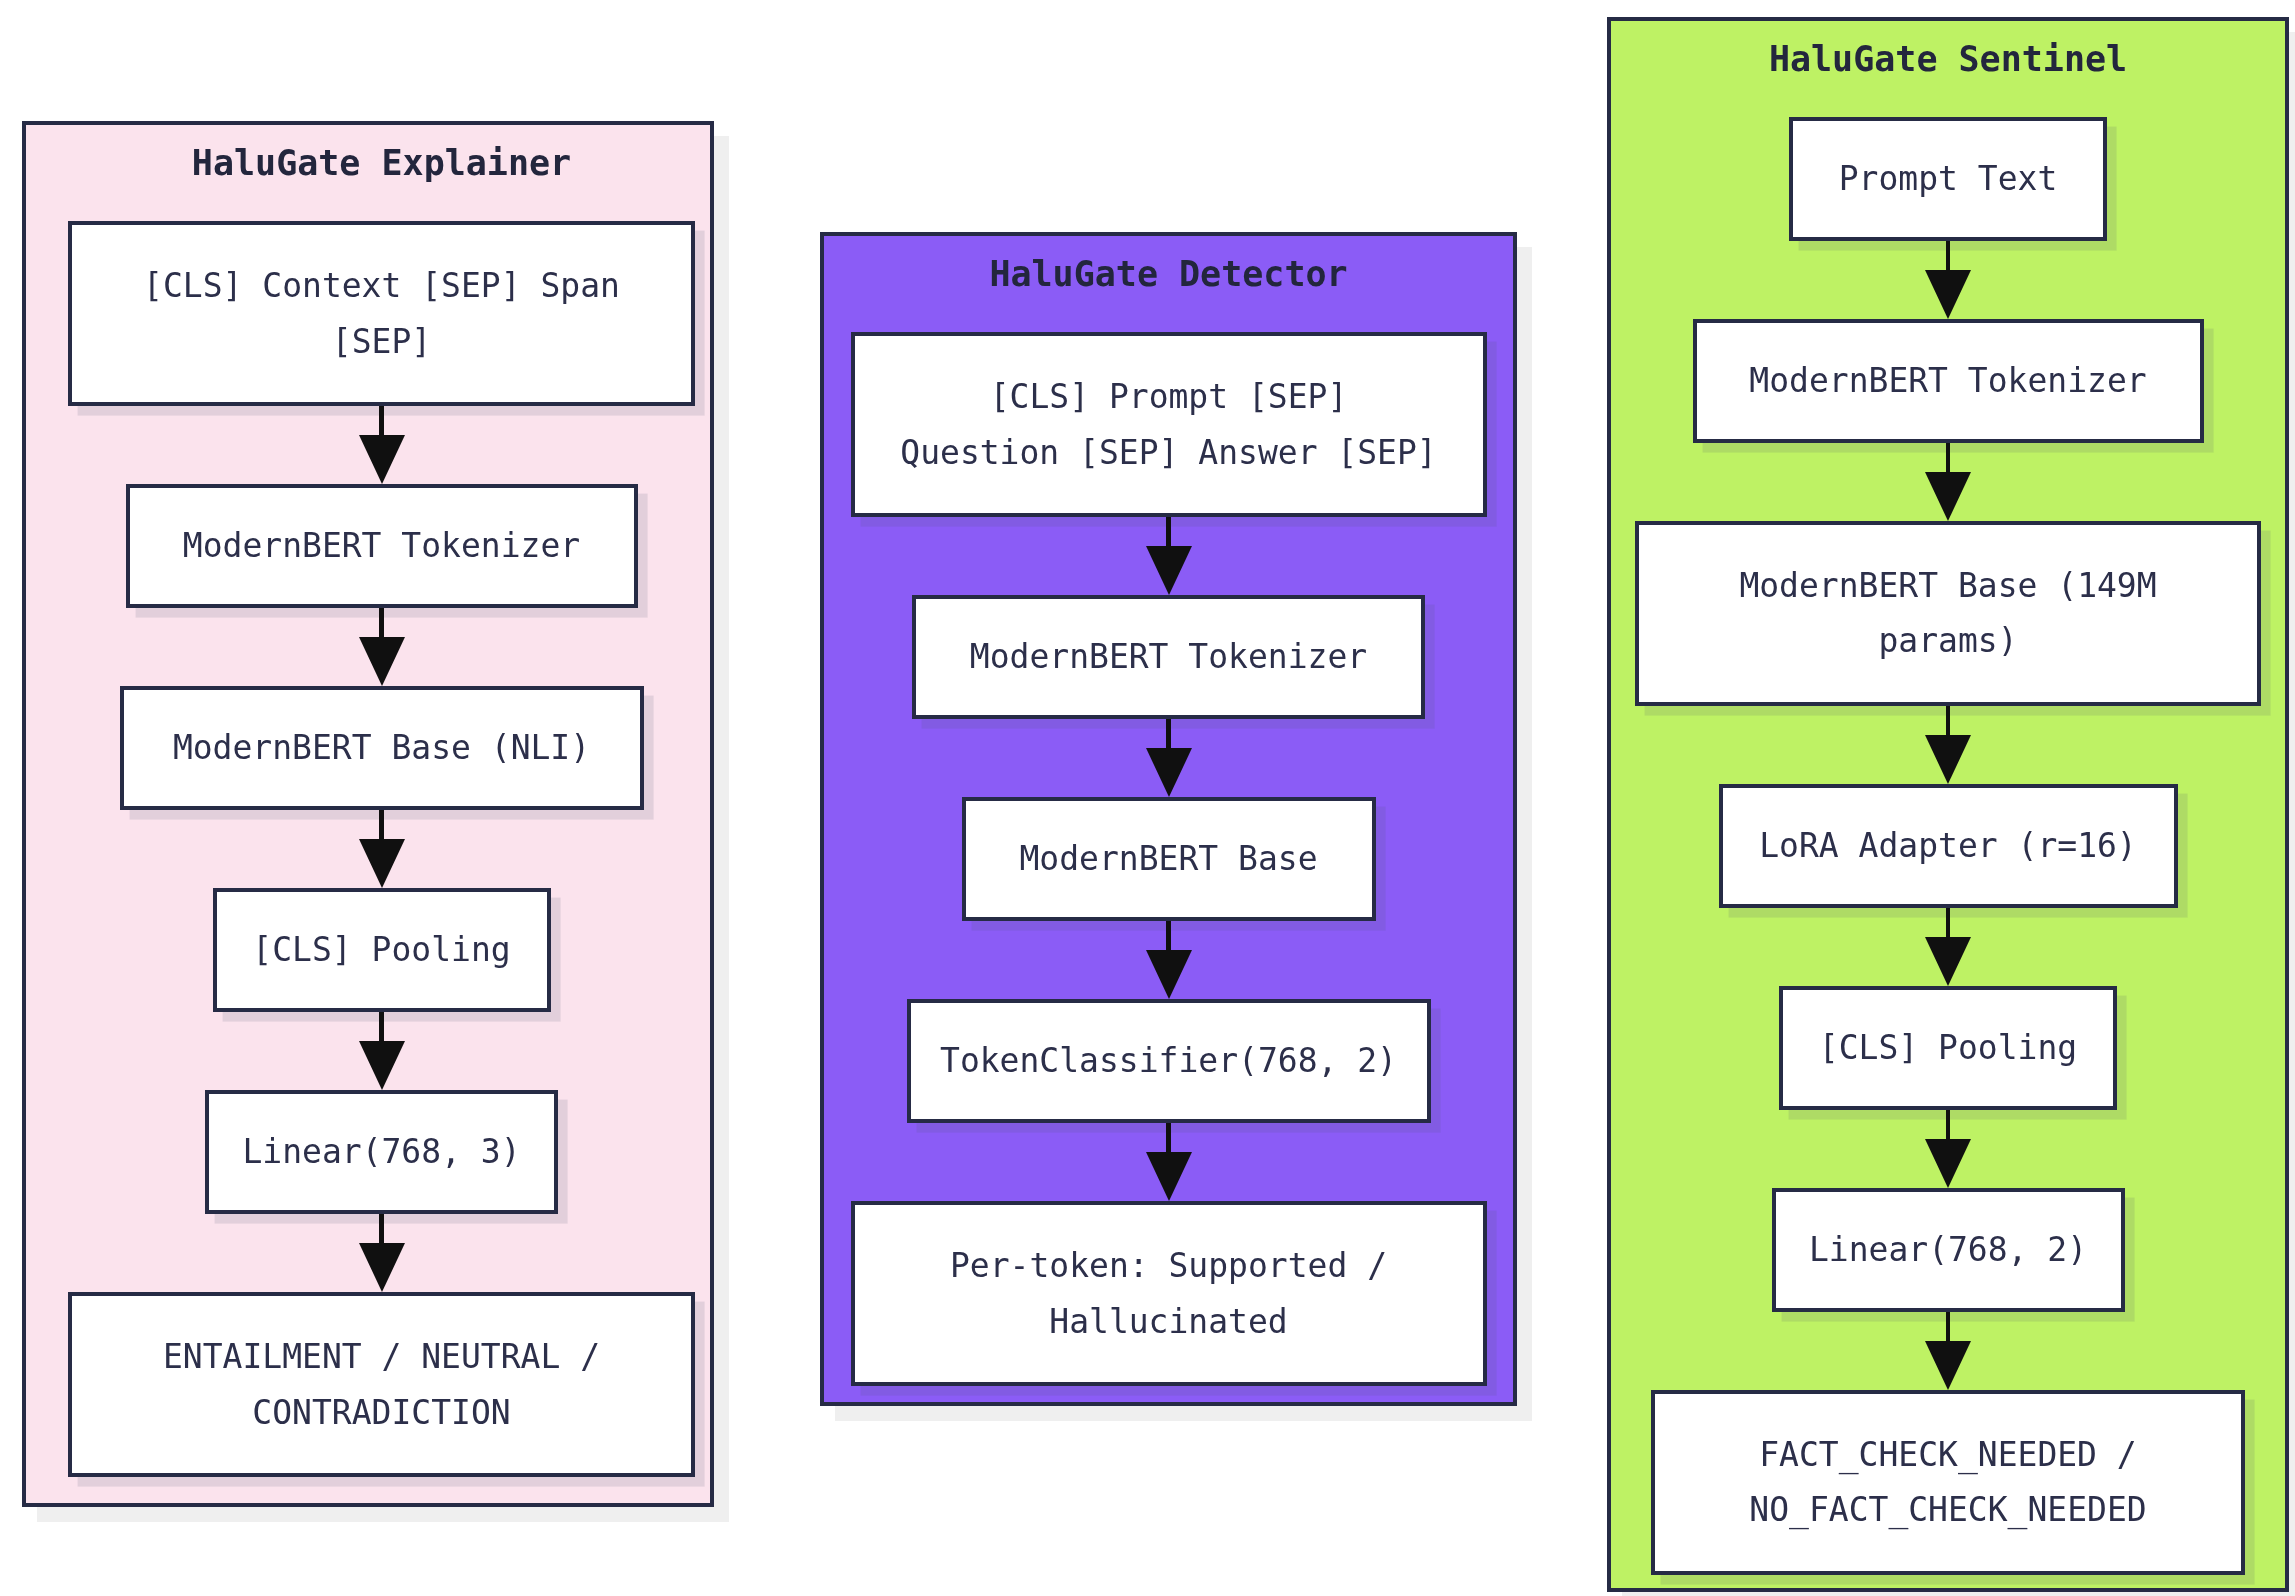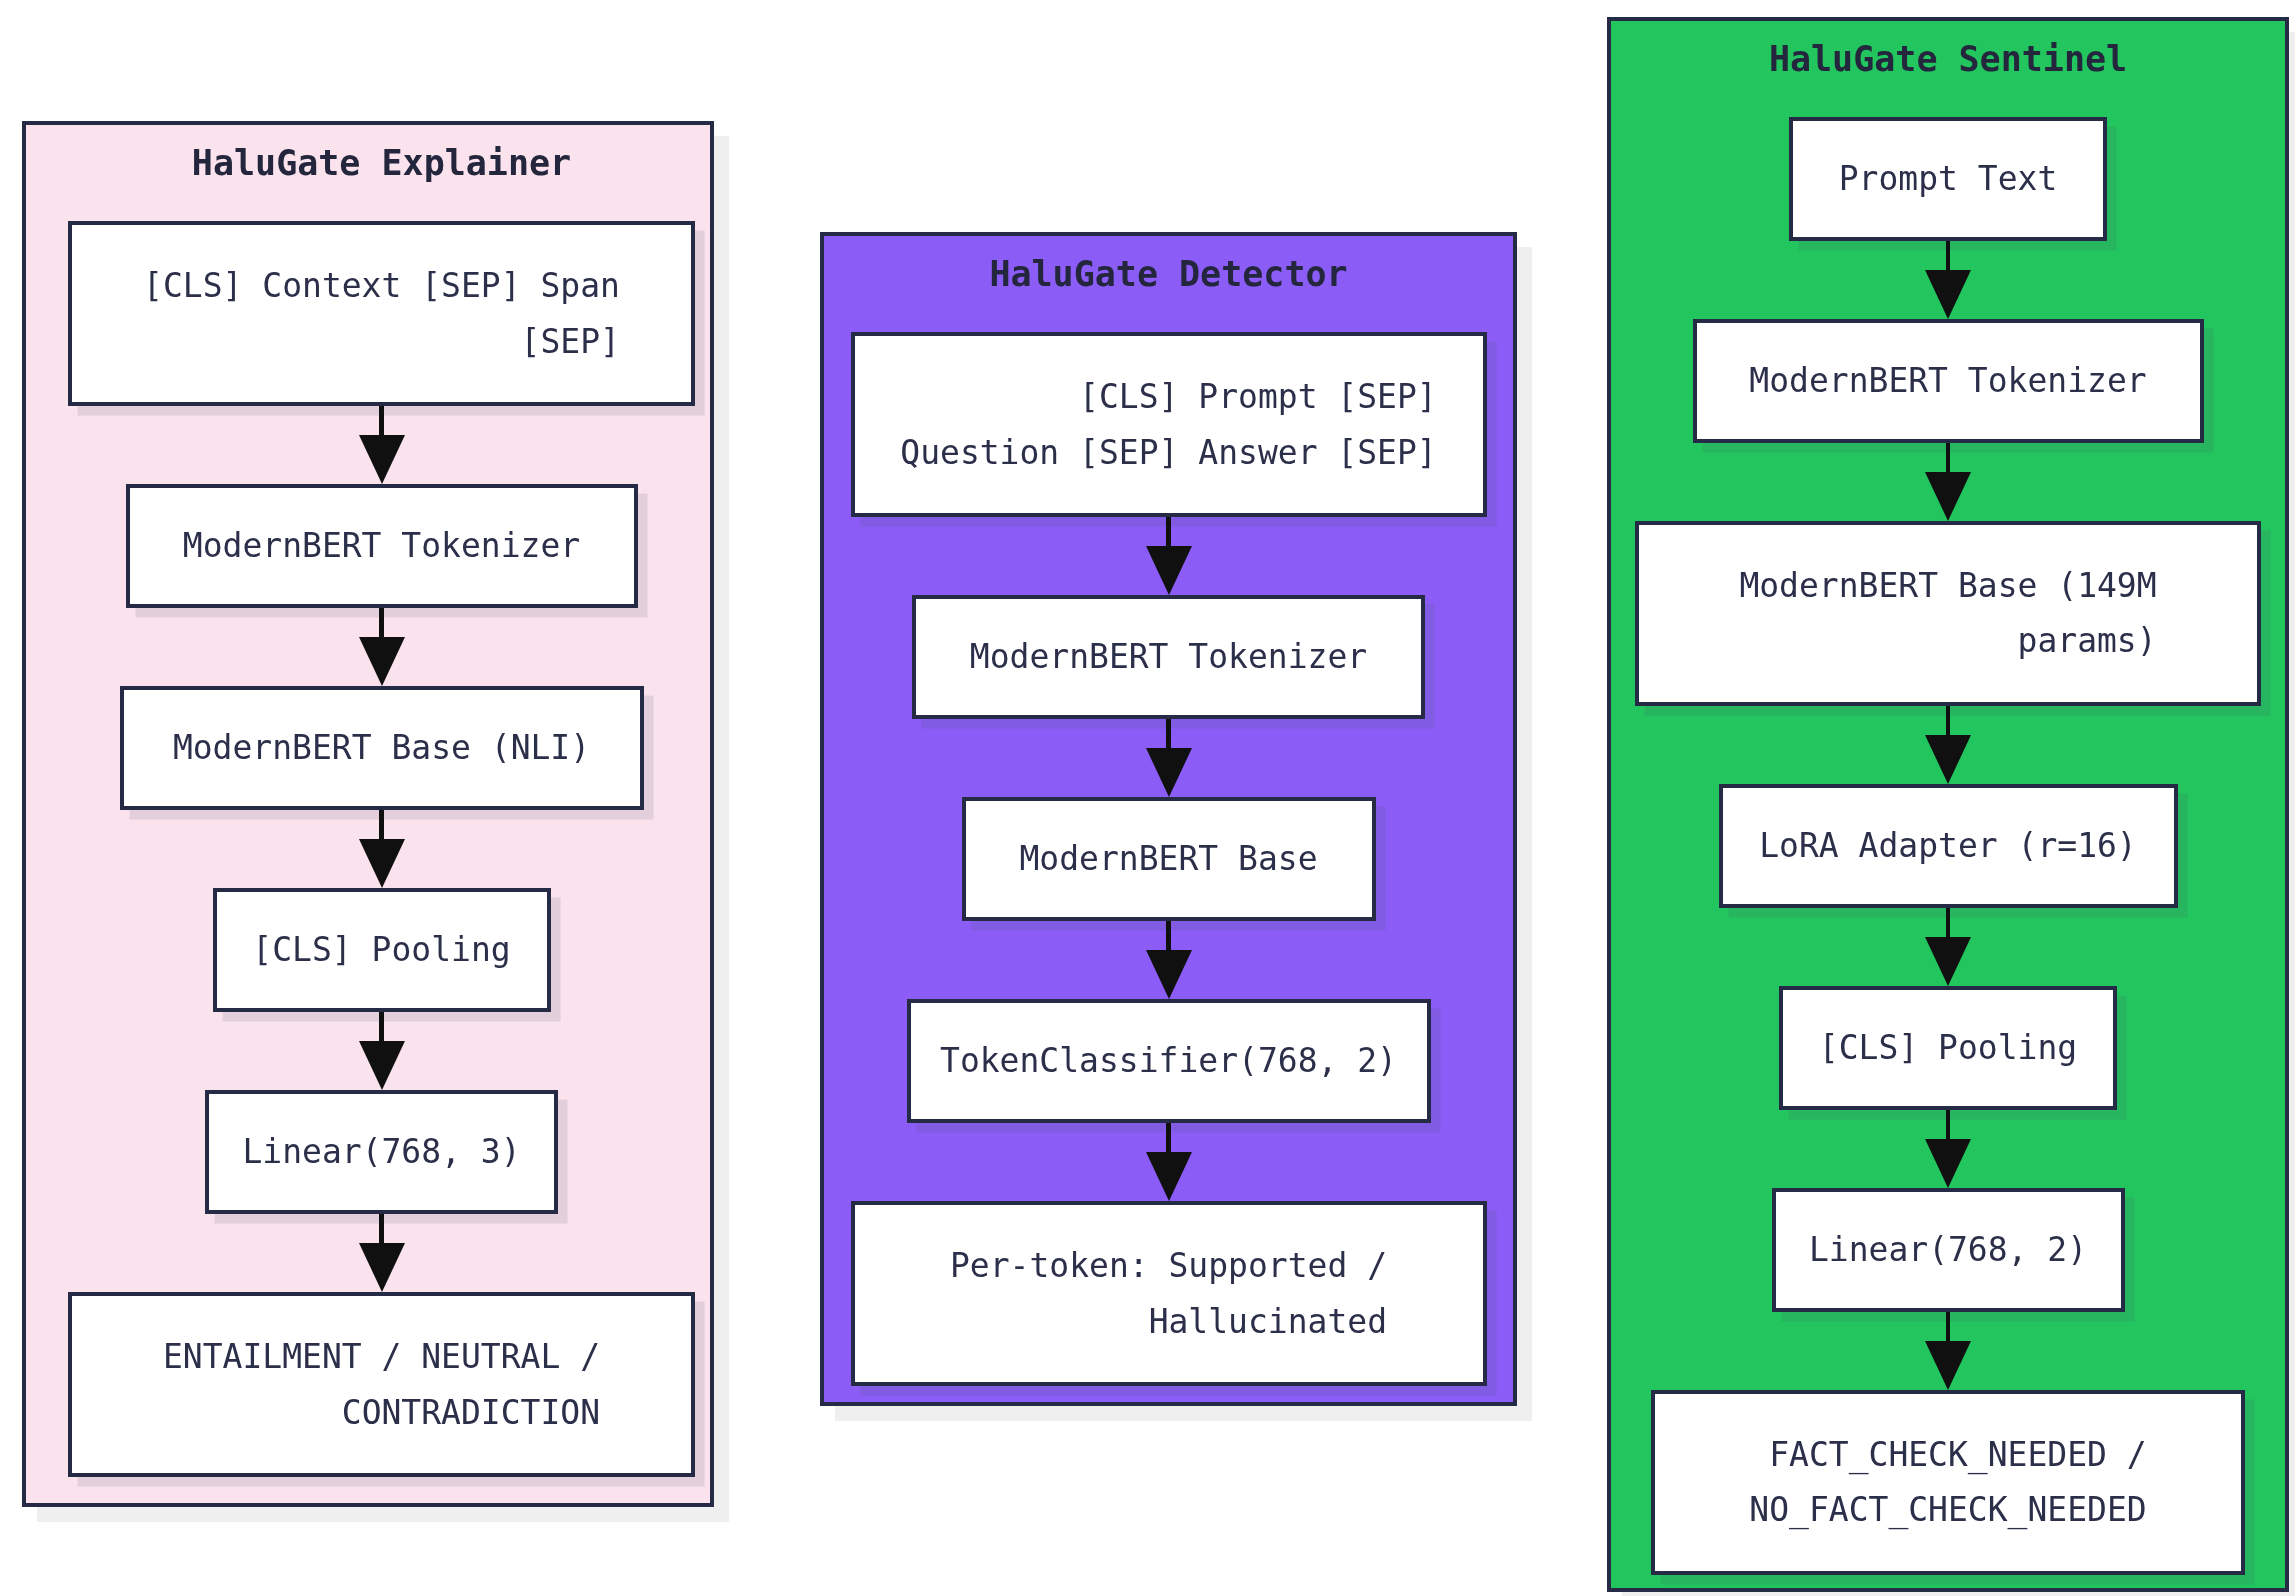--- a/index.html
+++ b/index.html
@@ -14,39 +14,39 @@
     position:absolute;
     box-sizing:border-box;
     border:4.8px solid #262b45;
     box-shadow:15px 15px 0 #efefef;
     display:flex;
     flex-direction:column;
     align-items:center;
   }
   .p-explainer{left:22px;top:121px;width:692px;height:1386px;background:#fbe3ed;padding-left:27px;}
   .p-detector{left:820px;top:232px;width:697px;height:1174px;background:#8b5cf6;}
-  .p-sentinel{left:1607px;top:16.5px;width:682px;height:1575px;background:#22c55e;}
+  .p-sentinel{left:1607px;top:16.5px;width:682px;height:1575px;background:#bef264;}
   .ptitle{
     margin:18px 0 38px 0;
     font-size:35px;
     font-weight:600;
     color:#23263d;
     letter-spacing:0px;
     white-space:nowrap;
   }
   .node{
     box-sizing:border-box;
     background:#ffffff;
     border:4.8px solid #262b45;
     box-shadow:9.6px 9.6px 0 rgba(80,84,110,0.14);
     color:#2c2f4a;
     font-size:33px;
     font-weight:500;
     line-height:1.68;
-    text-align:right;
+    text-align:center;
     display:flex;
     align-items:center;
     justify-content:center;
     padding:4.3px 15px;
     white-space:pre-line;
   }
   .one{min-height:124px;}
   .two{min-height:185px;}
   .arrow{
     height:78px;

